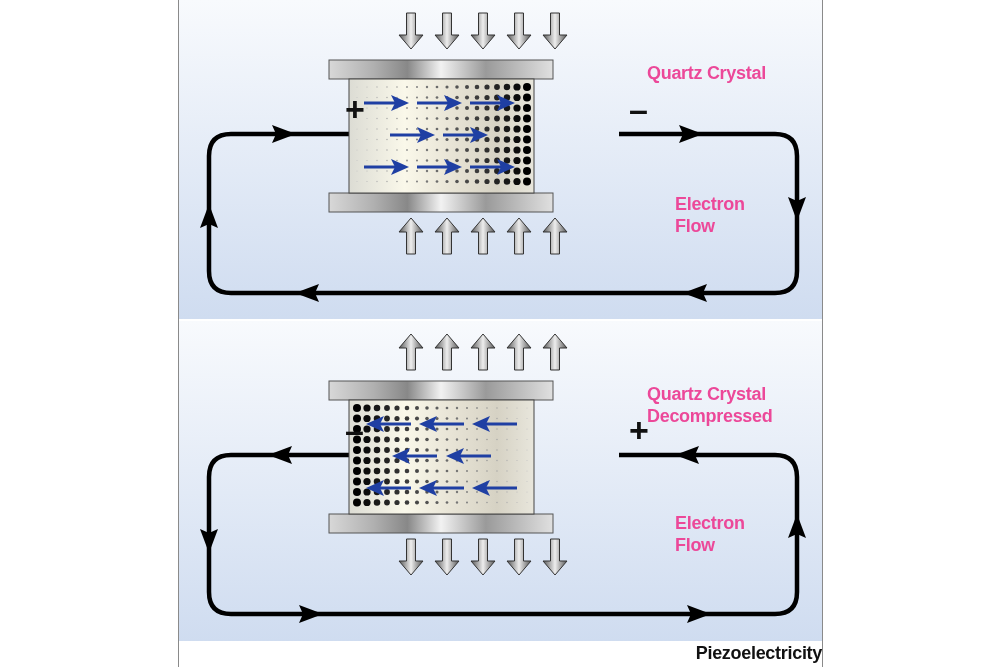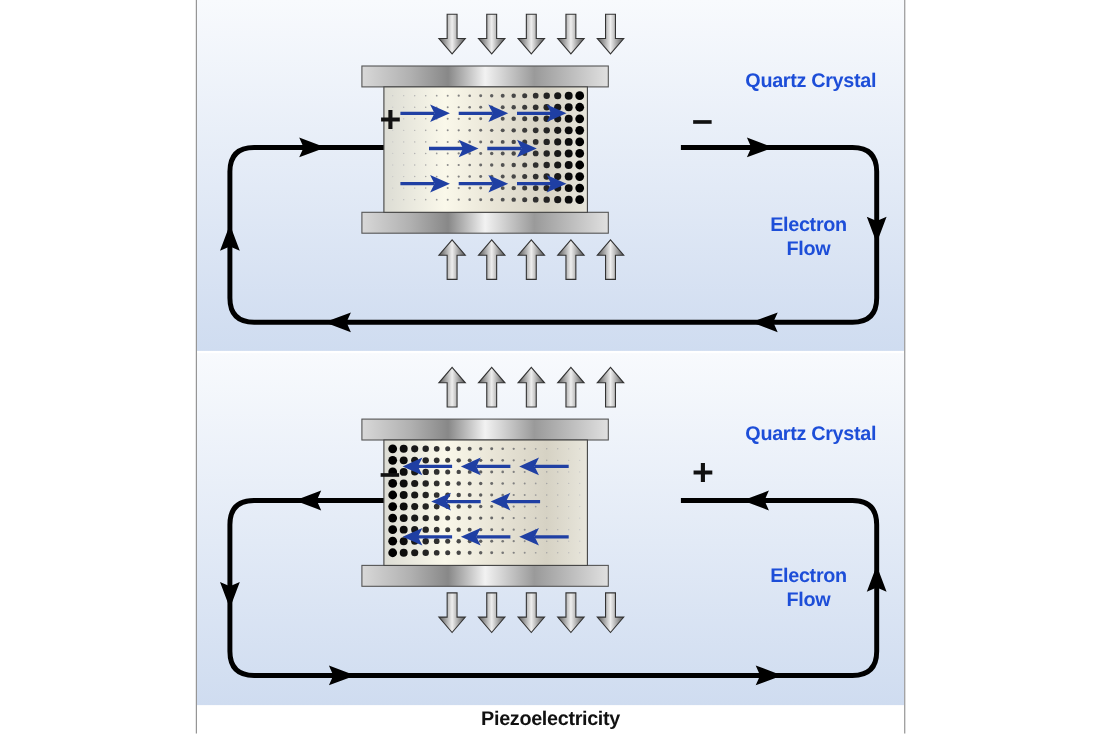--- a/index.html
+++ b/index.html
@@ -2,23 +2,23 @@
 <html><head>
 <meta charset="utf-8">
 <style>
   html, body { margin:0; padding:0; background:#ffffff; }
   body { width:1000px; height:667px; position:relative; overflow:hidden; font-family:"Liberation Sans", sans-serif; }
   #frame { position:absolute; left:178px; top:0; width:643px; height:667px; border-left:1px solid #8a8a8a; border-right:1px solid #8a8a8a; background:#fff; }
   .panel { position:absolute; left:0; width:643px; }
   #panel-top { top:0; height:320px; }
   #panel-bottom { top:321px; height:321px; }
   .panel svg { position:absolute; left:0; top:0; }
-  .label { position:absolute; font-weight:bold; color:#1d4ed8; font-size:18px; line-height:22px; text-align:center; letter-spacing:-0.3px; }
+  .label { position:absolute; font-weight:bold; color:#ec4899; font-size:18px; line-height:22px; text-align:left; letter-spacing:-0.3px; }
   .sign { position:absolute; font-weight:bold; color:#111; font-size:34px; line-height:34px; }
-  #caption { position:absolute; left:0; top:643px; width:643px; text-align:center; font-weight:bold; font-size:18px; color:#111; letter-spacing:-0.3px; }
+  #caption { position:absolute; left:0; top:643px; width:643px; text-align:right; font-weight:bold; font-size:18px; color:#111; letter-spacing:-0.3px; }
 </style>
 </head>
 <body>
 
 <div id="frame">
   <div class="panel" id="panel-top">
     <svg id="svg-top" width="643" height="320">
         <defs>
           <linearGradient id="bg0" x1="0" y1="0" x2="0" y2="1">
             <stop offset="0" stop-color="#f8fafd"></stop>
@@ -519,20 +519,21 @@
         <path d="M299.5 218 H308.5 V240 H316 L304 254 L292 240 H299.5 Z" fill="url(#fa1)" stroke="#333" stroke-width="1"></path>
         <path d="M335.5 49 H344.5 V27 H352 L340 13 L328 27 H335.5 Z" fill="url(#fa1)" stroke="#333" stroke-width="1"></path>
         <path d="M335.5 218 H344.5 V240 H352 L340 254 L328 240 H335.5 Z" fill="url(#fa1)" stroke="#333" stroke-width="1"></path>
         <path d="M371.5 49 H380.5 V27 H388 L376 13 L364 27 H371.5 Z" fill="url(#fa1)" stroke="#333" stroke-width="1"></path>
         <path d="M371.5 218 H380.5 V240 H388 L376 254 L364 240 H371.5 Z" fill="url(#fa1)" stroke="#333" stroke-width="1"></path>
       </svg>
     <div class="sign" style="left:166px;top:92px;">–</div>
     <div class="sign" style="left:450px;top:92px;">+</div>
     <div class="label" style="left:468px;top:62px;width:180px;">
       <div>Quartz Crystal</div>
+      <div>Decompressed</div>
     </div>
     <div class="label" style="left:496px;top:191px;width:120px;">
       <div>Electron</div>
       <div>Flow</div>
     </div>
   </div>
 
   <div id="caption">Piezoelectricity</div>
 </div>
 

